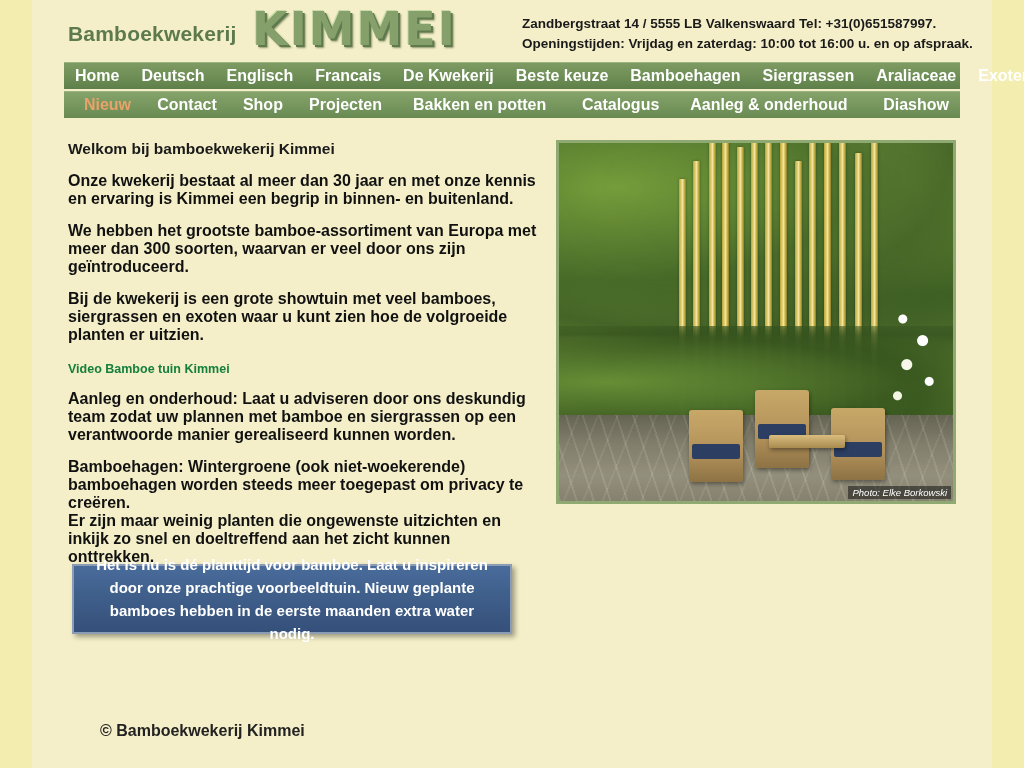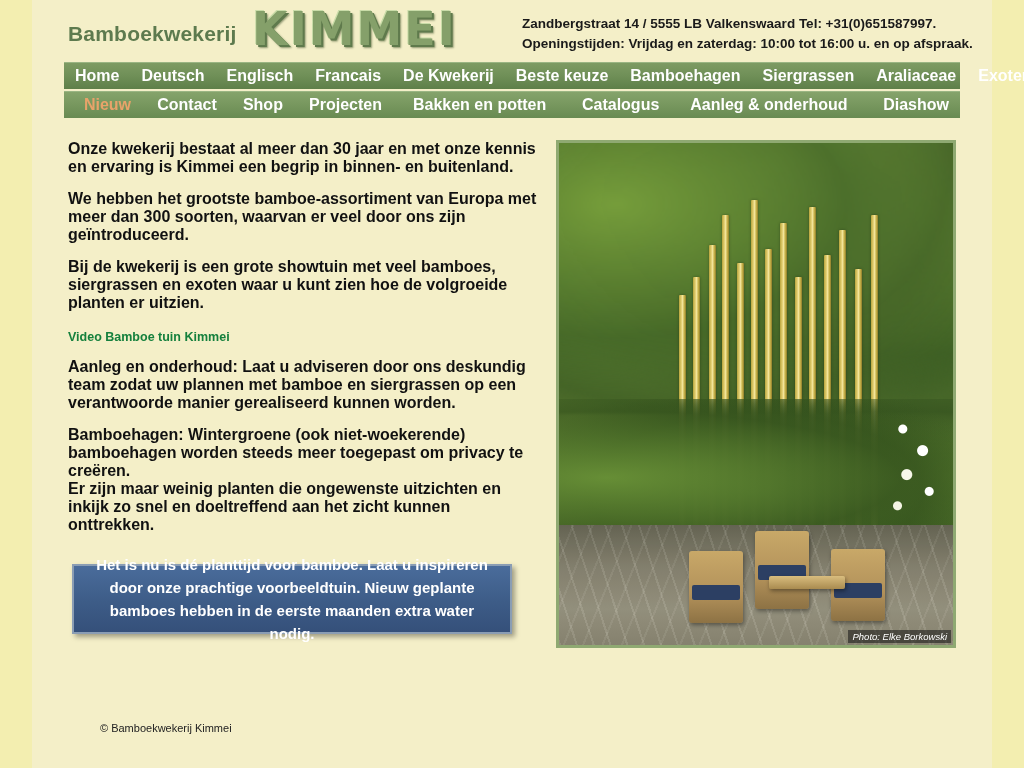--- a/index.html
+++ b/index.html
@@ -145,21 +145,21 @@
     text-align: center;
     padding: 0 14px;
   }
 
   
   .photo-frame {
     position: absolute;
     left: 524px;
     top: 0;
     width: 400px;
-    height: 508px;
+    height: 364px;
     border: 3px solid #8fa972;
     box-sizing: border-box;
     overflow: hidden;
     background: #5e7a3c;
   }
   .sky {
     position: absolute; left:0; top:0; width:100%; height:100%;
     background:
       radial-gradient(ellipse at 20% 10%, #9ab85e 0%, #6e8c3a 35%, #4d6b2c 70%),
       linear-gradient(to bottom, #6f8f3c 0%, #4f6e2c 60%, #3d5a24 100%);
@@ -236,22 +236,23 @@
     font-size: 9.5px;
     font-style: italic;
     padding: 1px 4px;
   }
 
   
   .footer {
     position: absolute;
     left: 68px;
     top: 722px;
-    font-size: 11px;
+    font-size: 16px;
     color: #222;
+    font-weight: bold;
   }
 </style>
 </head>
 <body>
 
 <div class="page">
 
   <div class="header">
     <div class="brand-text">Bamboekwekerij</div>
     <div class="logo-kimmei">KIMMEI</div>
@@ -290,20 +291,21 @@
     <div class="nav-item">Catalogus</div>
     <div class="spacer-md"></div>
     <div class="nav-item">Aanleg &amp; onderhoud</div>
     <div class="spacer-lg"></div>
     <div class="nav-item">Diashow</div>
   </div>
 
   <div class="content">
 
     <div class="col-left">
+      <h1 class="welcome">Welkom bij bamboekwekerij Kimmei</h1>
       <p class="para">Onze kwekerij bestaat al meer dan 30 jaar en met onze kennis en ervaring is Kimmei een begrip in binnen- en buitenland.</p>
       <p class="para">We hebben het grootste bamboe-assortiment van Europa met meer dan 300 soorten, waarvan er veel door ons zijn geïntroduceerd.</p>
       <p class="para">Bij de kwekerij is een grote showtuin met veel bamboes, siergrassen en exoten waar u kunt zien hoe de volgroeide planten er uitzien.</p>
       <a class="videolink" href="#">Video Bamboe tuin Kimmei</a>
 
       <p class="para"><span class="lbl">Aanleg en onderhoud:</span><span> Laat u adviseren door ons deskundig team zodat uw plannen met bamboe en siergrassen op een verantwoorde manier gerealiseerd kunnen worden.</span></p>
 
       <p class="para"><span class="lbl">Bamboehagen:</span><span>  Wintergroene (ook niet-woekerende) bamboehagen worden steeds meer toegepast om privacy te creëren.</span><br><span>Er zijn maar weinig planten die ongewenste uitzichten en inkijk zo snel en doeltreffend aan het zicht kunnen onttrekken.</span></p>
 
     </div>

